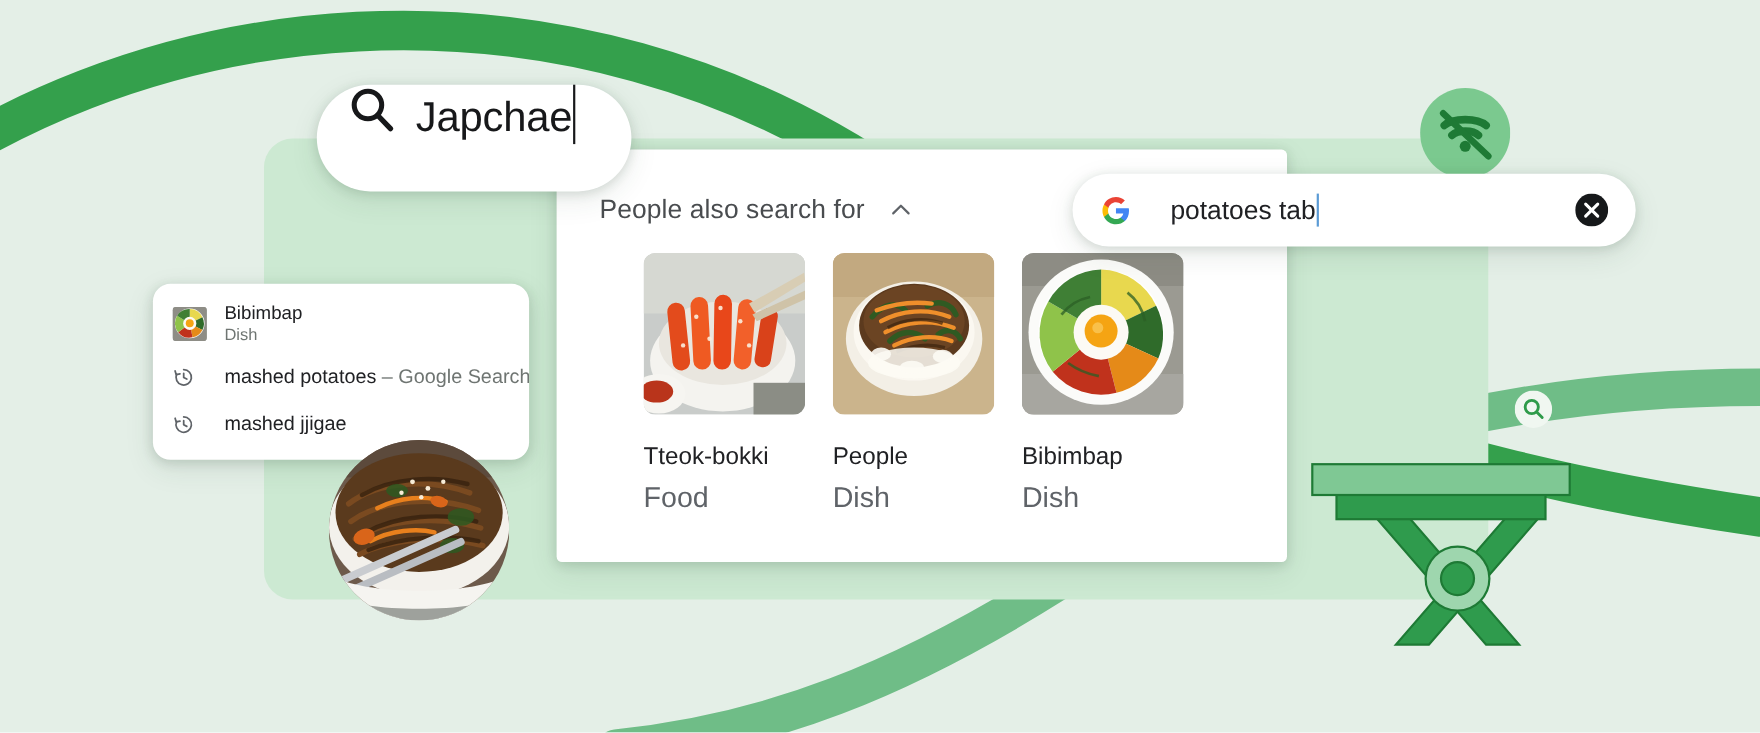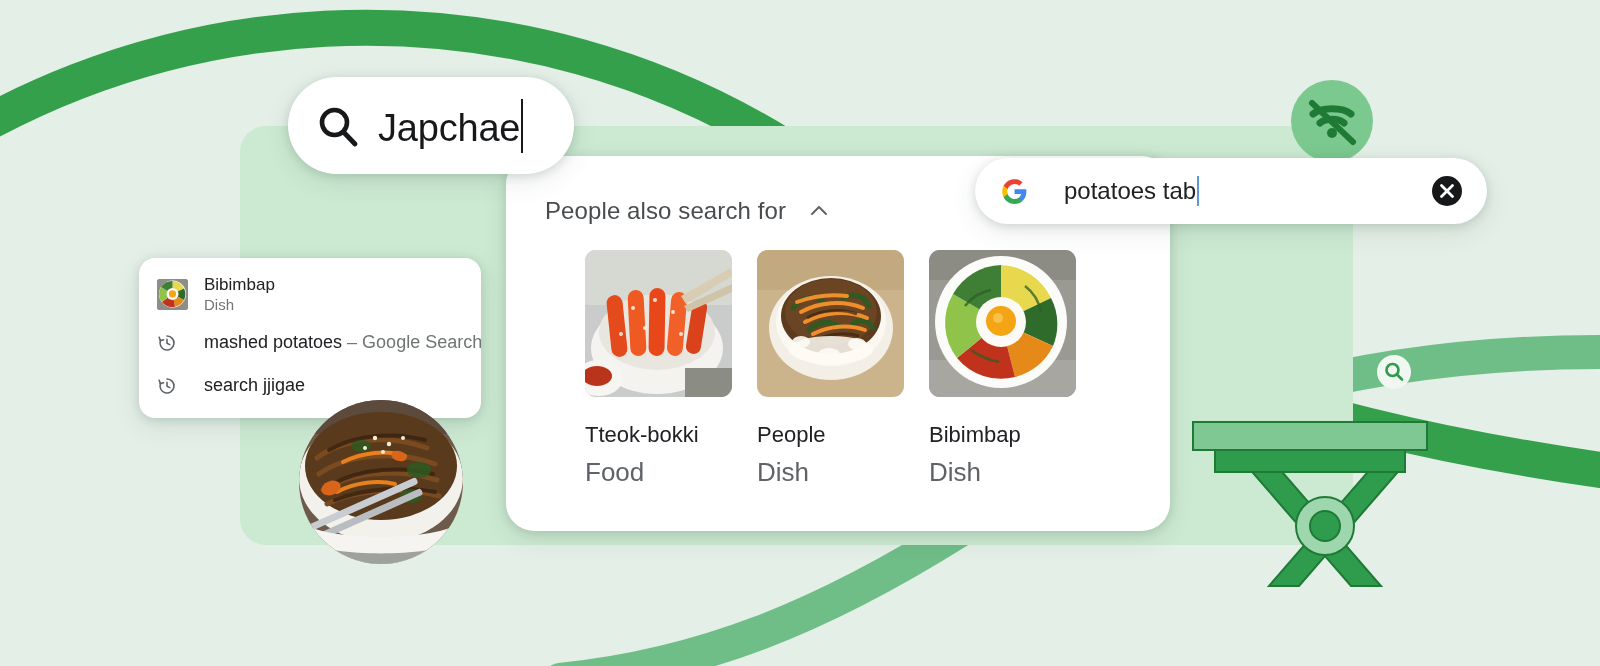--- a/index.html
+++ b/index.html
@@ -44,21 +44,21 @@
   }
 
   
   #japchae-box {
     left: 288px;
     top: 77px;
     width: 286px;
     height: 97px;
     border-radius: 49px;
     display: flex;
-    align-items: center;
+    align-items: flex-start;
     padding-left: 28px;
     box-sizing: border-box;
     z-index: 40;
   }
   #japchae-box .mag {
     width: 44px;
     height: 44px;
     flex: 0 0 auto;
     margin-right: 18px;
   }
@@ -140,24 +140,24 @@
     width: 164px;
     height: 164px;
     border-radius: 50%;
     overflow: hidden;
     z-index: 35;
   }
 
   
   #pasf-card {
     left: 506px;
-    top: 156px;
+    top: 136px;
     width: 664px;
     height: 375px;
-    border-radius: 28px;
+    border-radius: 5px;
     z-index: 20;
     padding: 0;
   }
   #pasf-head {
     display: flex;
     align-items: center;
     padding: 41px 0 0 39px;
   }
   #pasf-title {
     font-size: 24px;
@@ -507,21 +507,21 @@
       </svg>
       <div class="hist-label"><span>mashed potatoes</span><span class="dim"> – Google Search</span></div>
     </div>
 
     <div class="hist-row">
       <svg class="hist-icon" viewBox="0 0 20 20">
         <path d="M10 3 A7 7 0 1 1 3.6 7.2" fill="none" stroke="#5f6368" stroke-width="1.6" stroke-linecap="round"></path>
         <polyline points="2.2,4.2 3.2,7.6 6.6,6.8" fill="none" stroke="#5f6368" stroke-width="1.6" stroke-linecap="round" stroke-linejoin="round"></polyline>
         <polyline points="10,6.4 10,10.2 12.8,11.6" fill="none" stroke="#5f6368" stroke-width="1.6" stroke-linecap="round" stroke-linejoin="round"></polyline>
       </svg>
-      <div class="hist-label"><span>search jjigae</span><span class="dim"></span></div>
+      <div class="hist-label"><span>mashed jjigae</span><span class="dim"></span></div>
     </div>
   </div>
 
   <div class="card" id="japchae-box">
     <svg class="mag" viewBox="0 0 44 44">
       <circle cx="18.5" cy="18.5" r="12.5" fill="none" stroke="#17181a" stroke-width="4.6"></circle>
       <line x1="27.5" y1="28" x2="39" y2="40" stroke="#17181a" stroke-width="4.8" stroke-linecap="round"></line>
     </svg>
     <div id="japchae-text"><span>Japchae</span><span class="caret-black"></span></div>
   </div>

